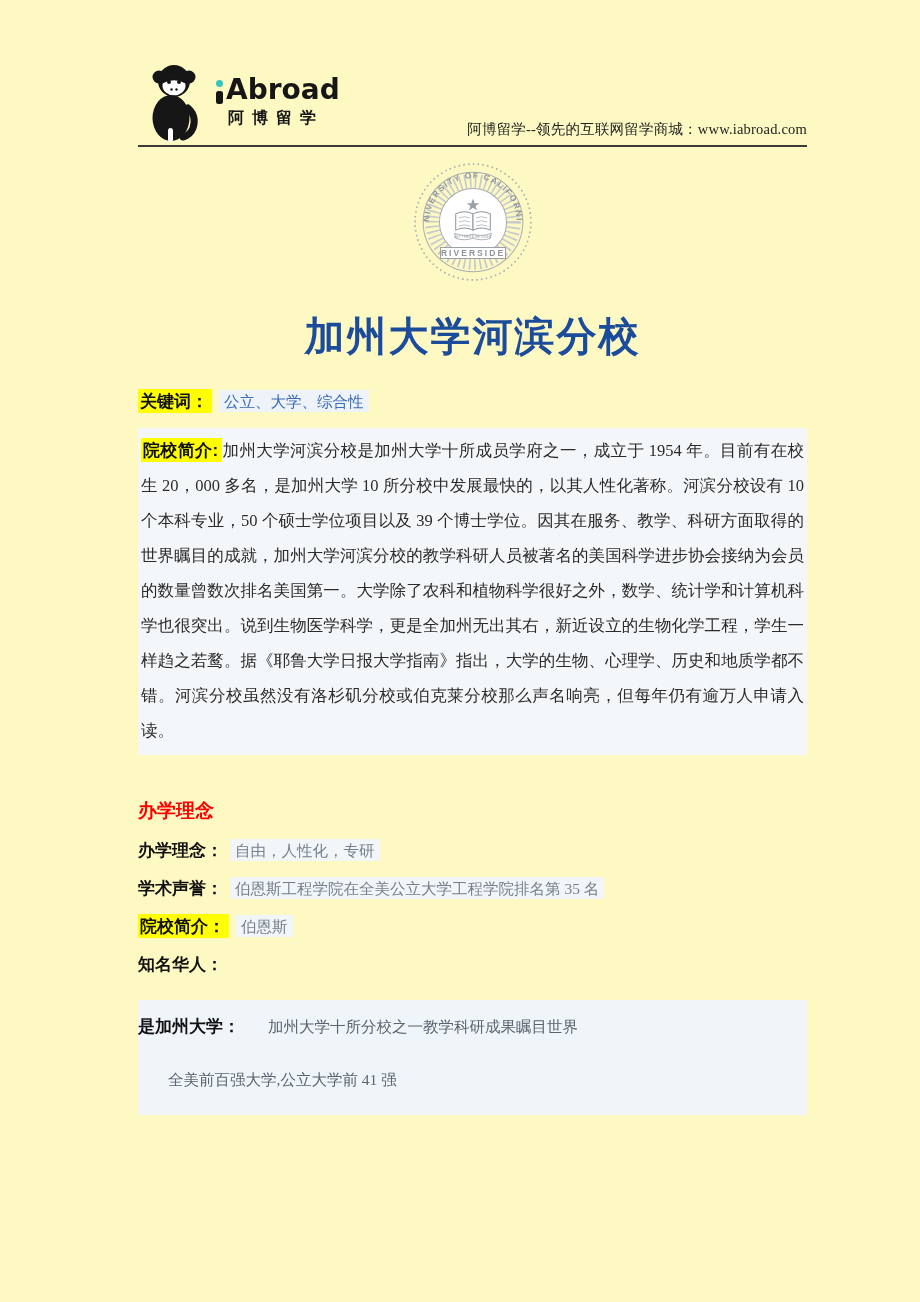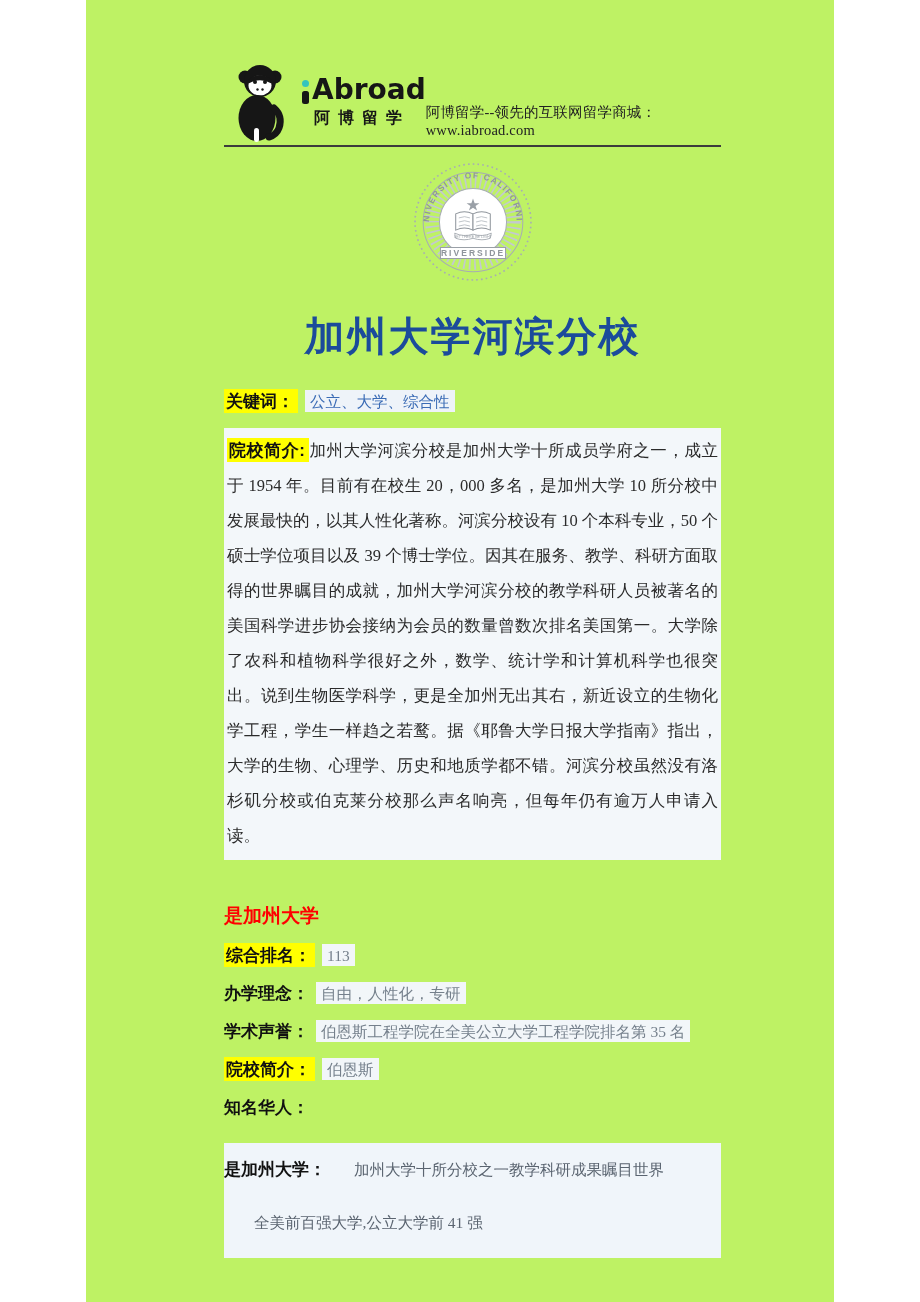--- a/index.html
+++ b/index.html
@@ -1,17 +1,17 @@
 <!DOCTYPE html>
 <html><head>
 <meta charset="utf-8">
 <style>
   html,body{margin:0;padding:0;background:#fff;}
   .page{
-    width:748px;height:1302px;margin:0 auto;background:#bef264;overflow:hidden;
+    width:920px;height:1302px;margin:0 auto;background:#fef9c3;overflow:hidden;
     font-family:"Liberation Serif",serif;color:#222;position:relative;box-sizing:border-box;
     padding:0 113px 0 138px;
   }
   
   .header{display:flex;justify-content:space-between;align-items:flex-end;padding-top:62px;}
   .logo{display:flex;align-items:center;}
   .logo-text{display:flex;flex-direction:column;justify-content:center;margin-left:6px;}
   .brand-line{font-family:"DejaVu Sans",sans-serif;font-weight:bold;font-size:28px;color:#161616;
     display:flex;align-items:flex-end;line-height:1;}
   .i-glyph{position:relative;width:7px;height:26px;margin-right:3px;display:inline-block;}
@@ -111,24 +111,21 @@
   <h1 class="title">加州大学河滨分校</h1>
 
   <div class="kw-row">
     <span class="hl">关键词：</span><span class="kw-value">公立、大学、综合性</span>
   </div>
 
   <p class="intro"><span class="hl">院校简介:</span><span>加州大学河滨分校是加州大学十所成员学府之一，成立于 1954 年。目前有在校生 20，000 多名，是加州大学 10 所分校中发展最快的，以其人性化著称。河滨分校设有 10 个本科专业，50 个硕士学位项目以及 39 个博士学位。因其在服务、教学、科研方面取得的世界瞩目的成就，加州大学河滨分校的教学科研人员被著名的美国科学进步协会接纳为会员的数量曾数次排名美国第一。大学除了农科和植物科学很好之外，数学、统计学和计算机科学也很突出。说到生物医学科学，更是全加州无出其右，新近设立的生物化学工程，学生一样趋之若鹜。据《耶鲁大学日报大学指南》指出，大学的生物、心理学、历史和地质学都不错。河滨分校虽然没有洛杉矶分校或伯克莱分校那么声名响亮，但每年仍有逾万人申请入读。</span></p>
 
 
   <div>
-    <div class="sec-heading">是加州大学</div>
-    <div class="c-row">
-      <span class="hl">综合排名：</span><span class="val">113</span>
-    </div>
+    <div class="sec-heading">办学理念</div>
     <div class="c-row">
       <span class="blabel">办学理念：</span><span class="val">自由，人性化，专研</span>
     </div>
     <div class="c-row">
       <span class="blabel">学术声誉：</span><span class="val">伯恩斯工程学院在全美公立大学工程学院排名第 35 名</span>
     </div>
     <div class="c-row">
       <span class="hl">院校简介：</span><span class="val">伯恩斯</span>
     </div>
     <div class="c-row">

